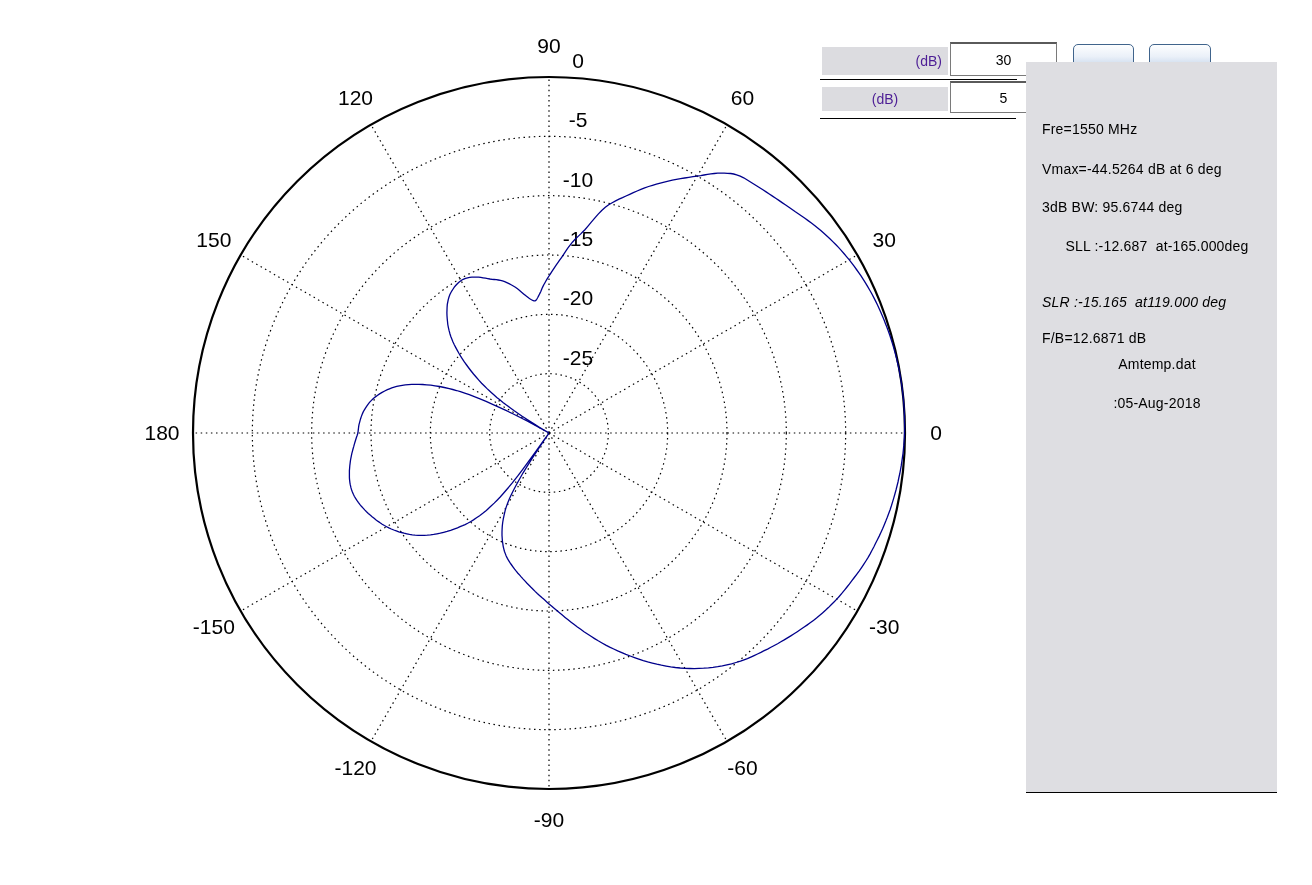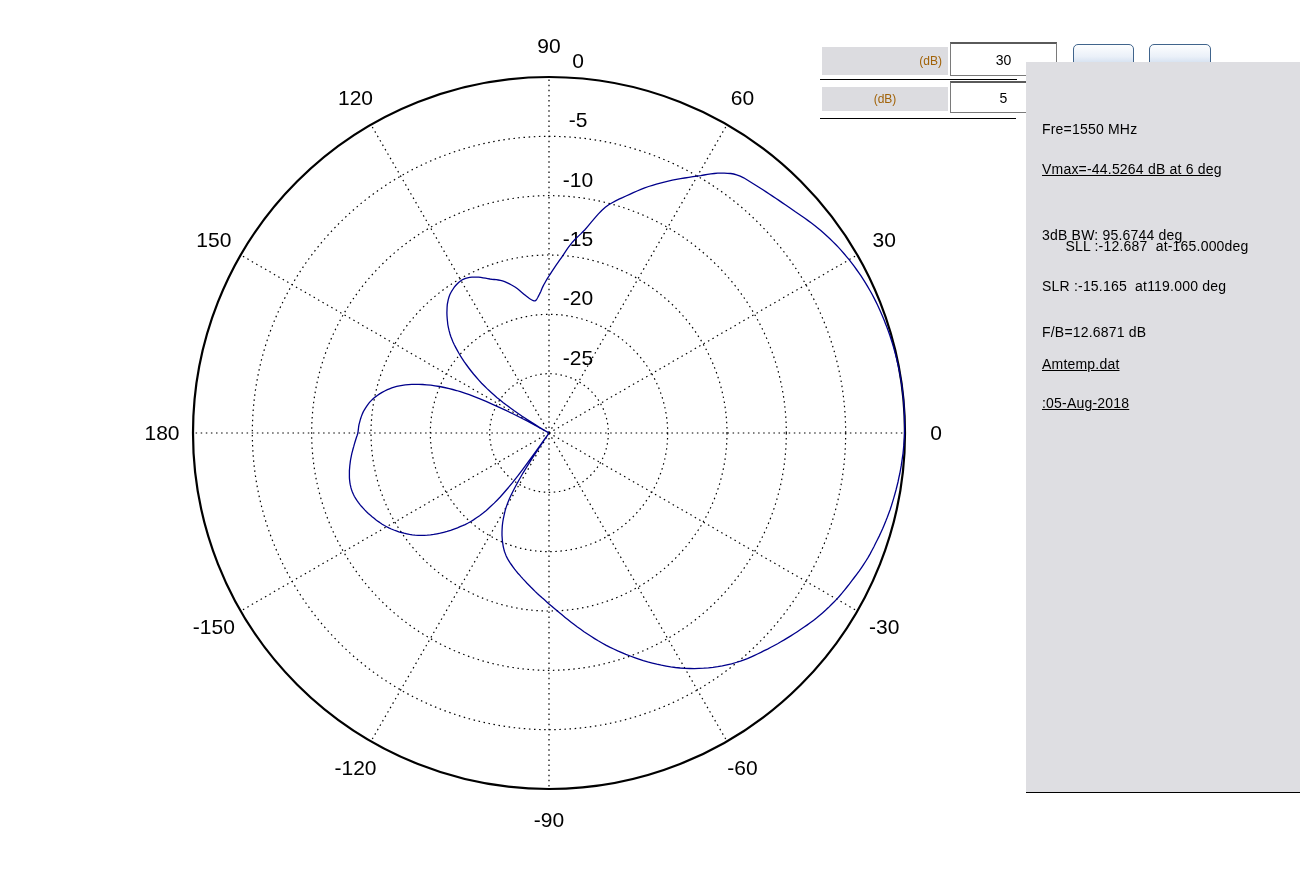--- a/index.html
+++ b/index.html
@@ -1,34 +1,34 @@
 <!DOCTYPE html>
 <html><head>
 <meta charset="utf-8">
 <style>
   html,body{margin:0;padding:0;background:#fff;}
   .stage{position:relative;width:1312px;height:885px;background:#fff;overflow:hidden;
          font-family:"Liberation Sans",sans-serif;}
   svg{position:absolute;left:0;top:0;}
-  .cell{position:absolute;background:#dcdce0;font-size:12px;color:#a16207;
+  .cell{position:absolute;background:#dcdce0;font-size:14px;color:#4c1d95;
         display:flex;align-items:center;box-sizing:border-box;}
   .cell.r{justify-content:flex-end;padding-right:6px;}
   .cell.c{justify-content:center;}
   .edit{position:absolute;background:#fff;border:1px solid #7a7a7a;
         border-top:2px solid #5a5a5a;box-sizing:border-box;text-align:center;
         font-family:"Liberation Sans",sans-serif;font-size:14px;color:#000;padding:0;}
   .uline{position:absolute;height:1px;background:#000;}
   .btn{position:absolute;border:1px solid #40648c;border-radius:5px;
        background:linear-gradient(#fdfeff, #eaf0f8 45%, #c2d4ea 90%, #b5cae2);
        box-sizing:border-box;cursor:pointer;}
-  .panel{position:absolute;left:1026px;top:62px;width:274px;height:731px;
+  .panel{position:absolute;left:1026px;top:62px;width:251px;height:731px;
          background:#dedee2;border-bottom:1px solid #000;box-sizing:border-box;}
   .pline{position:absolute;left:16px;width:230px;font-size:14px;color:#000;
          white-space:pre;letter-spacing:0.2px;}
-  .pline.center{text-align:left;text-decoration:underline;}
+  .pline.center{text-align:center;}
 </style>
 </head>
 <body>
 
 <div class="stage">
 
   <svg id="polar" width="1010" height="885">
       <g stroke="#000000" fill="none">
         <circle cx="549" cy="433" r="59.33333333333332" stroke-width="1.2" stroke-dasharray="1.5 3.6"></circle>
         <circle cx="549" cy="433" r="118.66666666666669" stroke-width="1.2" stroke-dasharray="1.5 3.6"></circle>
@@ -82,22 +82,22 @@
   <input class="edit" style="left: 950px; top: 81px; width: 107px; height: 32px;" value="5">
   <div class="uline" style="left:820px;top:118px;width:196px;"></div>
 
   <button class="btn" style="left:1073px;top:44px;width:61px;height:28px;"></button>
   <div class="uline" style="left:1070px;top:73px;width:67px;"></div>
   <button class="btn" style="left:1149px;top:44px;width:62px;height:28px;"></button>
   <div class="uline" style="left:1146px;top:73px;width:68px;"></div>
 
   <div class="panel">
     <div class="pline" style="top:59px;">Fre=1550 MHz</div>
-    <div class="pline" style="top:99px;text-decoration:underline;">Vmax=-44.5264 dB at 6 deg</div>
-    <div class="pline" style="top:137px;margin-top:28px;">3dB BW: 95.6744 deg</div>
+    <div class="pline" style="top:99px;">Vmax=-44.5264 dB at 6 deg</div>
+    <div class="pline" style="top:137px;">3dB BW: 95.6744 deg</div>
     <div class="pline" style="top:176px;text-align:center;">SLL :-12.687  at-165.000deg</div>
-    <div class="pline" style="top:216px;">SLR :-15.165  at119.000 deg</div>
-    <div class="pline" style="top:262px;">F/B=12.6871 dB</div>
+    <div class="pline" style="top:232px;font-style:italic;">SLR :-15.165  at119.000 deg</div>
+    <div class="pline" style="top:268px;">F/B=12.6871 dB</div>
     <div class="pline center" style="top:294px;">Amtemp.dat</div>
     <div class="pline center" style="top:333px;">:05-Aug-2018</div>
   </div>
 
 </div>
 
 </body></html>

